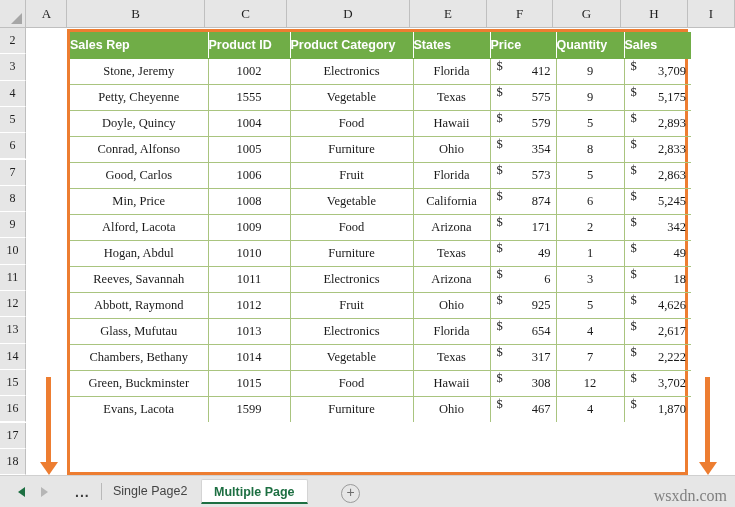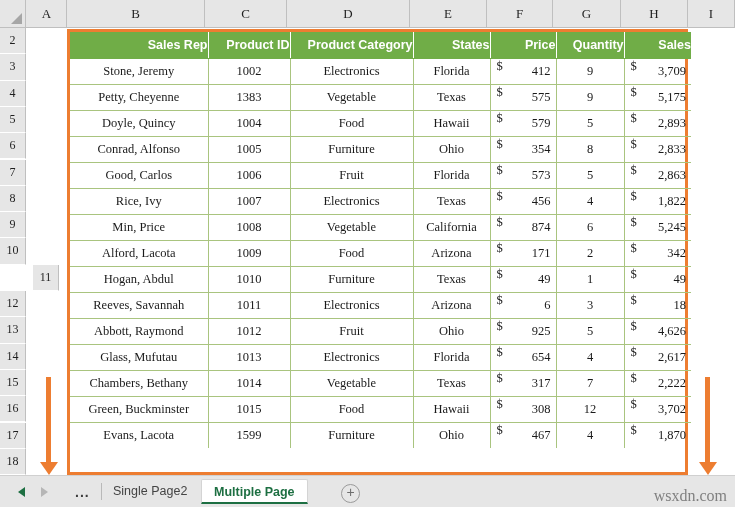--- a/index.html
+++ b/index.html
@@ -97,21 +97,21 @@
     border-collapse: collapse;
     width: 100%;
     table-layout: fixed;
   }
   table.data th {
     background: #70AD47;
     color: #ffffff;
     font-weight: bold;
     font-size: 12.5px;
     height: 26px;
-    text-align: right;
+    text-align: left;
     border-right: 1px solid #ffffff;
     border-bottom: 1px solid #70AD47;
     padding: 0;
     box-sizing: border-box;
     white-space: nowrap;
   }
   table.data th:last-child { border-right: none; }
 
   table.data td {
     height: 26px;
@@ -273,21 +273,21 @@
   <div id="row-heads">
       <div class="row-head" style="top: 28px; height: 26.3px; line-height: 25.3px;">2</div>
       <div class="row-head" style="top: 54.3px; height: 26.3px; line-height: 25.3px;">3</div>
       <div class="row-head" style="top: 80.6px; height: 26.3px; line-height: 25.3px;">4</div>
       <div class="row-head" style="top: 106.9px; height: 26.3px; line-height: 25.3px;">5</div>
       <div class="row-head" style="top: 133.2px; height: 26.3px; line-height: 25.3px;">6</div>
       <div class="row-head" style="top: 159.5px; height: 26.3px; line-height: 25.3px;">7</div>
       <div class="row-head" style="top: 185.8px; height: 26.3px; line-height: 25.3px;">8</div>
       <div class="row-head" style="top: 212.1px; height: 26.3px; line-height: 25.3px;">9</div>
       <div class="row-head" style="top: 238.4px; height: 26.3px; line-height: 25.3px;">10</div>
-      <div class="row-head" style="top: 264.7px; height: 26.3px; line-height: 25.3px; margin-left: 33px;">11</div>
+      <div class="row-head" style="top: 264.7px; height: 26.3px; line-height: 25.3px;">11</div>
       <div class="row-head" style="top: 291px; height: 26.3px; line-height: 25.3px;">12</div>
       <div class="row-head" style="top: 317.3px; height: 26.3px; line-height: 25.3px;">13</div>
       <div class="row-head" style="top: 343.6px; height: 26.3px; line-height: 25.3px;">14</div>
       <div class="row-head" style="top: 369.9px; height: 26.3px; line-height: 25.3px;">15</div>
       <div class="row-head" style="top: 396.2px; height: 26.3px; line-height: 25.3px;">16</div>
       <div class="row-head" style="top: 422.5px; height: 26.3px; line-height: 25.3px;">17</div>
       <div class="row-head" style="top: 448.8px; height: 26.3px; line-height: 25.3px;">18</div>
       <div class="row-head" style="top: 475.1px; height: 5px;"></div>
     </div>
 
@@ -318,21 +318,21 @@
             <td class="c-name">Stone, Jeremy</td>
             <td class="c-id">1002</td>
             <td class="c-cat">Electronics</td>
             <td class="c-state">Florida</td>
             <td class="c-money"><span class="cur">$</span>412</td>
             <td class="c-qty">9</td>
             <td class="c-money"><span class="cur">$</span>3,709</td>
           </tr>
           <tr>
             <td class="c-name">Petty, Cheyenne</td>
-            <td class="c-id">1383</td>
+            <td class="c-id">1555</td>
             <td class="c-cat">Vegetable</td>
             <td class="c-state">Texas</td>
             <td class="c-money"><span class="cur">$</span>575</td>
             <td class="c-qty">9</td>
             <td class="c-money"><span class="cur">$</span>5,175</td>
           </tr>
           <tr>
             <td class="c-name">Doyle, Quincy</td>
             <td class="c-id">1004</td>
             <td class="c-cat">Food</td>
@@ -351,29 +351,20 @@
             <td class="c-money"><span class="cur">$</span>2,833</td>
           </tr>
           <tr>
             <td class="c-name">Good, Carlos</td>
             <td class="c-id">1006</td>
             <td class="c-cat">Fruit</td>
             <td class="c-state">Florida</td>
             <td class="c-money"><span class="cur">$</span>573</td>
             <td class="c-qty">5</td>
             <td class="c-money"><span class="cur">$</span>2,863</td>
-          </tr>
-          <tr>
-            <td class="c-name">Rice, Ivy</td>
-            <td class="c-id">1007</td>
-            <td class="c-cat">Electronics</td>
-            <td class="c-state">Texas</td>
-            <td class="c-money"><span class="cur">$</span>456</td>
-            <td class="c-qty">4</td>
-            <td class="c-money"><span class="cur">$</span>1,822</td>
           </tr>
           <tr>
             <td class="c-name">Min, Price</td>
             <td class="c-id">1008</td>
             <td class="c-cat">Vegetable</td>
             <td class="c-state">California</td>
             <td class="c-money"><span class="cur">$</span>874</td>
             <td class="c-qty">6</td>
             <td class="c-money"><span class="cur">$</span>5,245</td>
           </tr>

